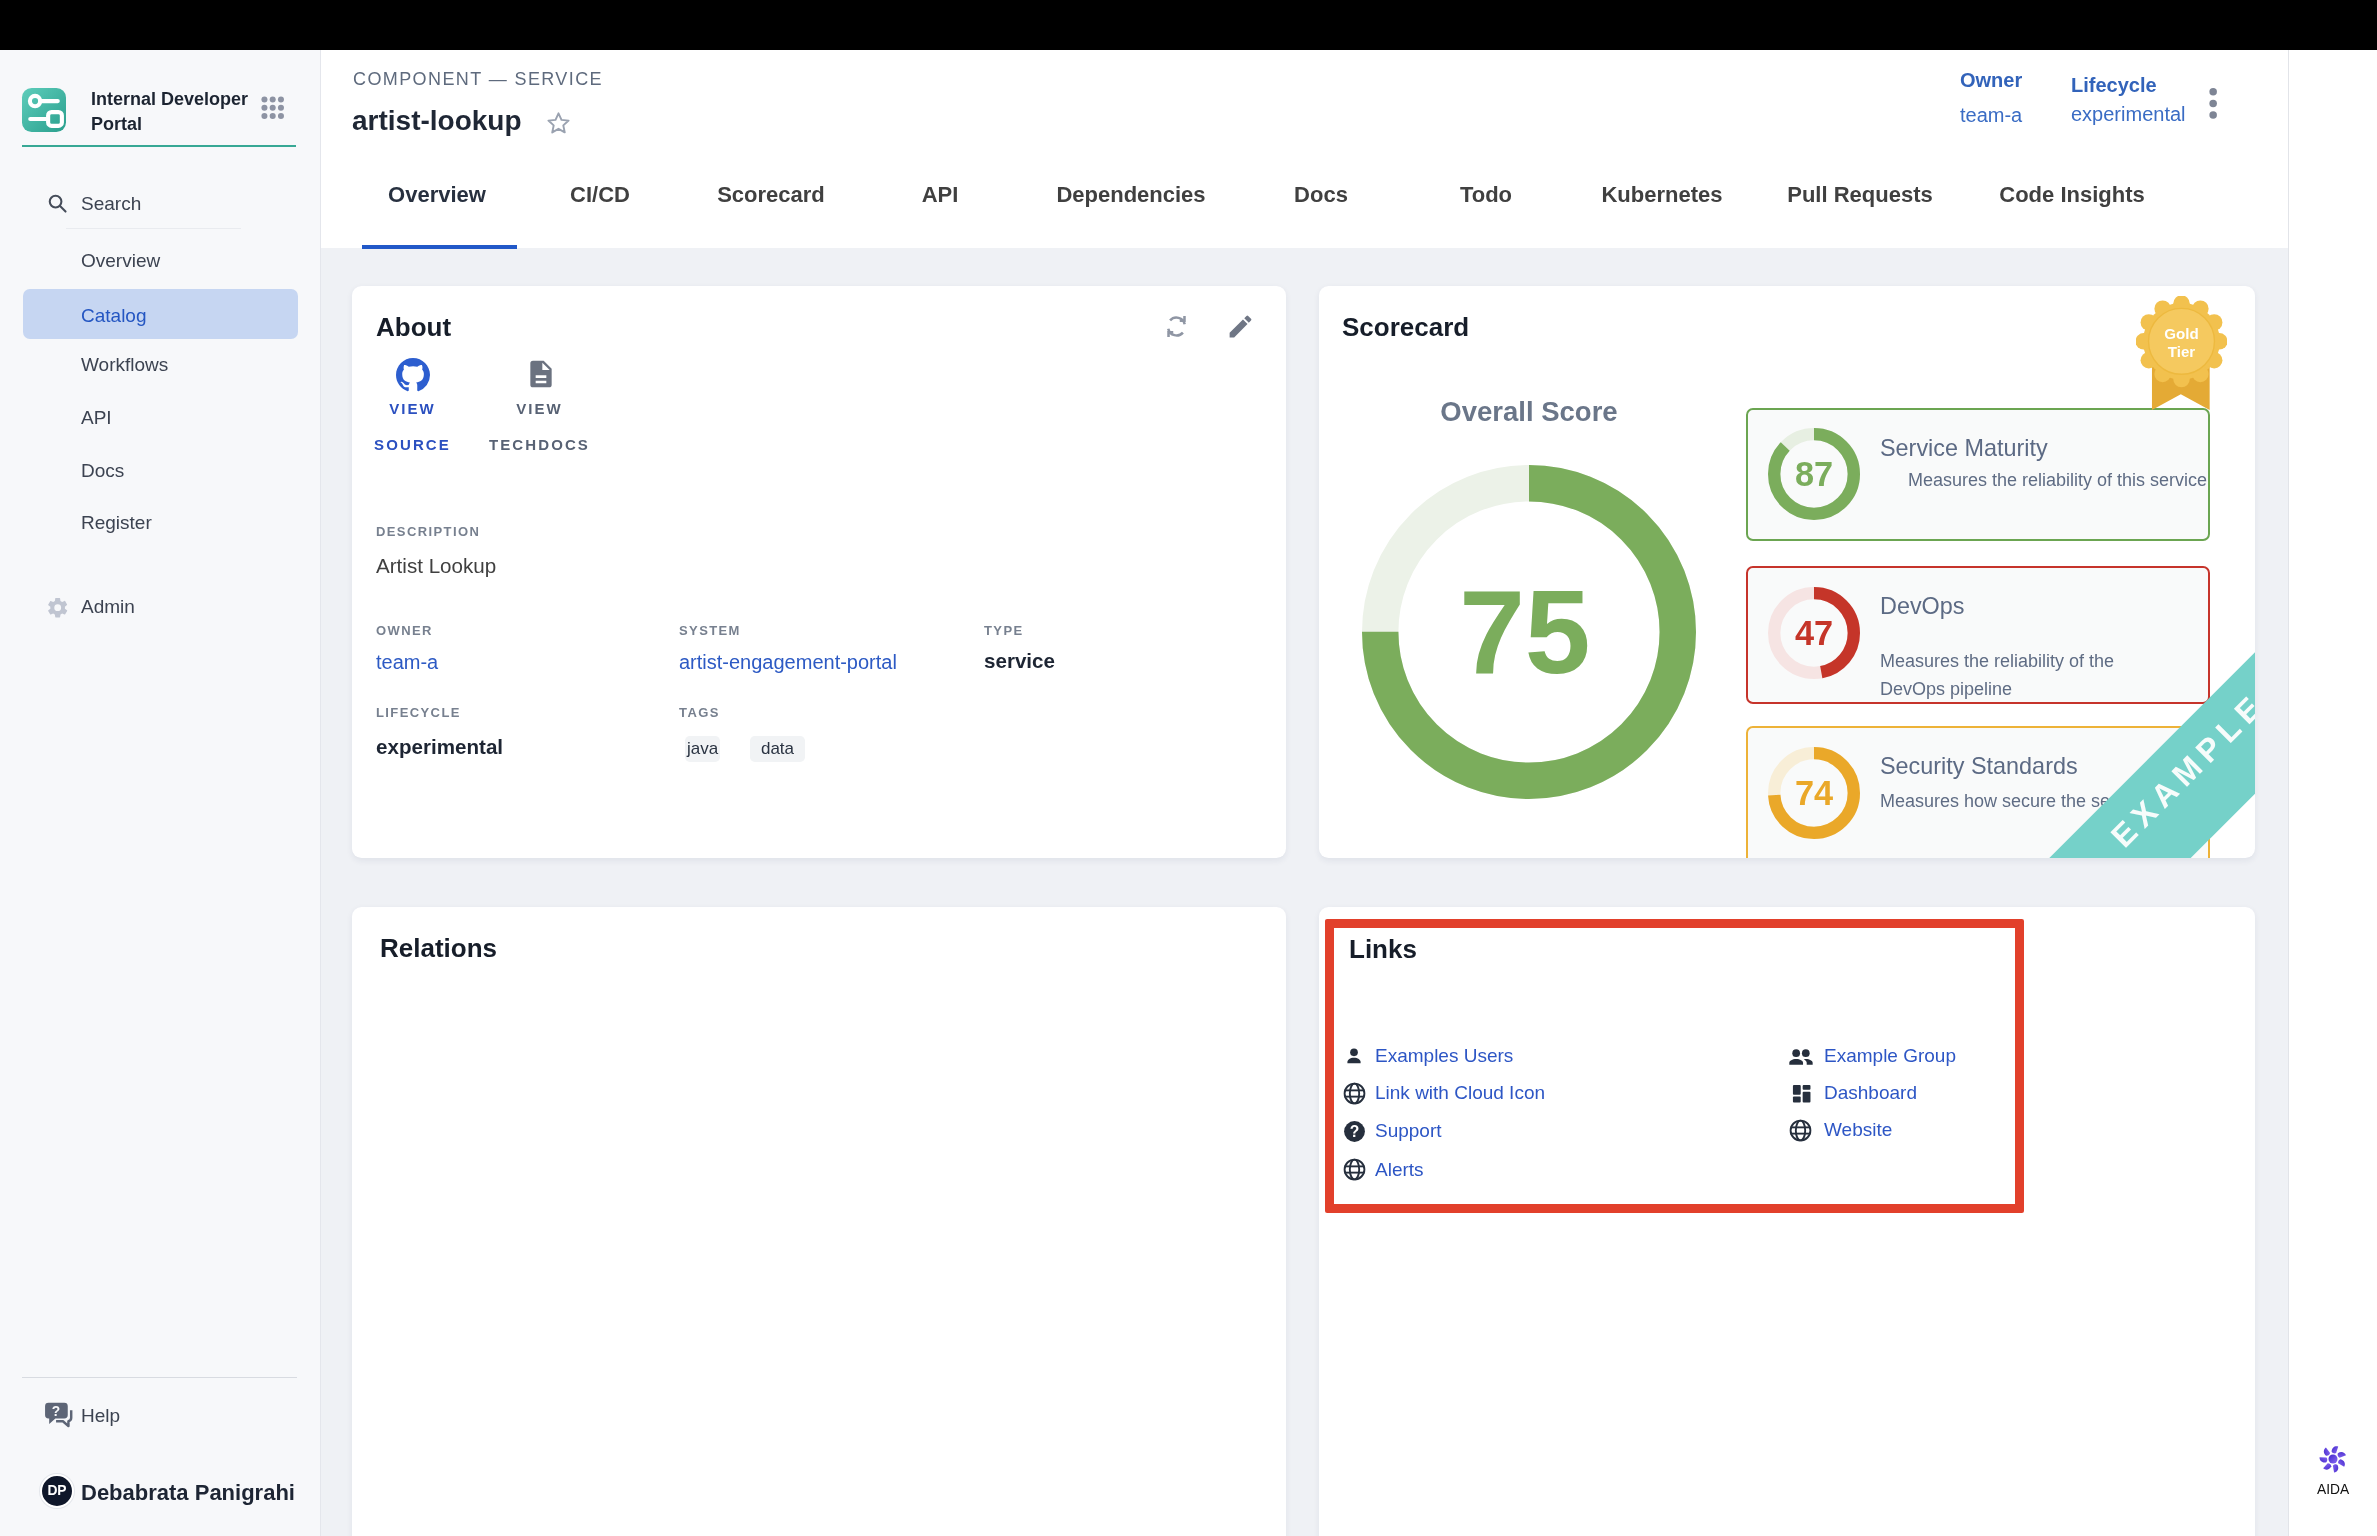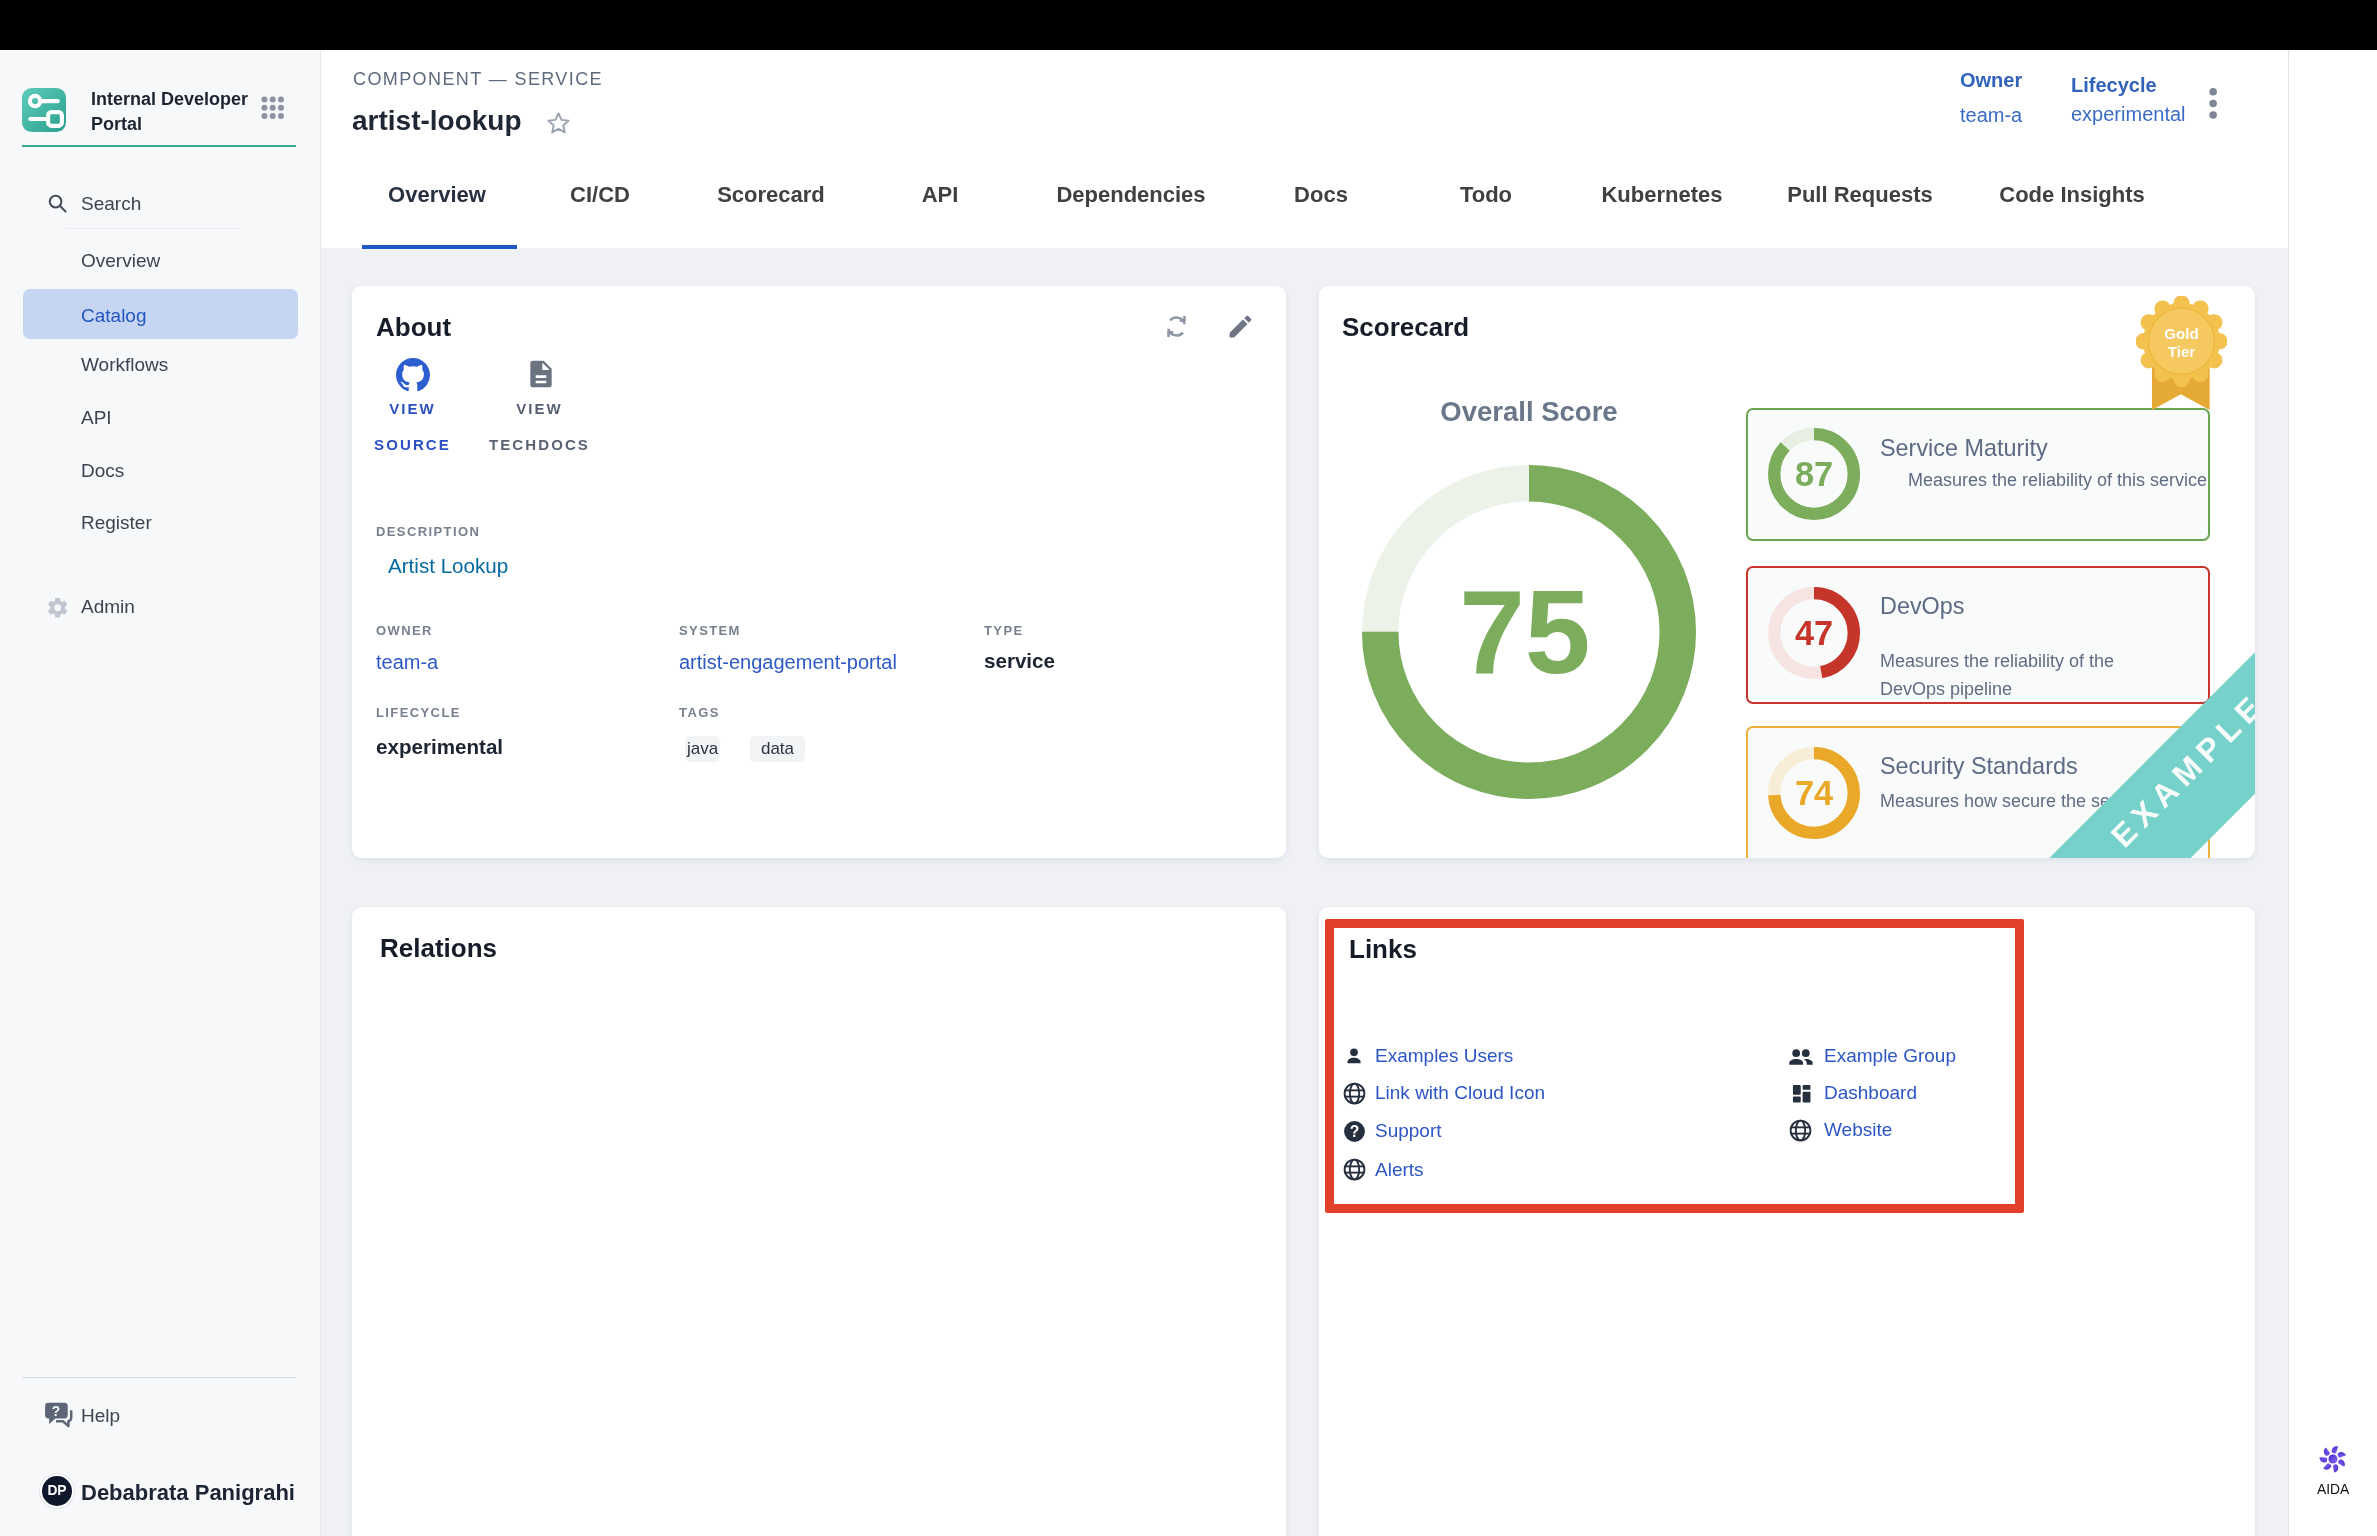--- a/index.html
+++ b/index.html
@@ -149,21 +149,21 @@
     </div>
     <div class="abs" style="left:173px; top:72px;">
       <svg width="32" height="32" viewBox="0 0 24 24" fill="#6b7280">
         <path d="M14 2H6a2 2 0 0 0-2 2v16a2 2 0 0 0 2 2h12a2 2 0 0 0 2-2V8l-6-6zm-1 7V3.5L18.5 9H13zm-5 4h8v2H8v-2zm0 4h8v2H8v-2z"></path>
       </svg>
     </div>
     <div class="abs" style="left:5.5px; top:105px; width:110px; text-align:center; font-size:15px; line-height:36px; letter-spacing:2.1px; font-weight:bold; color:#2b50c0;">VIEW SOURCE</div>
     <div class="abs" style="left:131px; top:105px; width:113px; text-align:center; font-size:15px; line-height:36px; letter-spacing:2.1px; font-weight:bold; color:#586274;">VIEW TECHDOCS</div>
 
     <div class="label-xs" style="left:24px; top:238px;">DESCRIPTION</div>
-    <div class="abs" style="left:36px; top:268px; font-size:20.6px; color:#0369a1;">Artist Lookup</div>
+    <div class="abs" style="left:24px; top:268px; font-size:20.6px; color:#404040;">Artist Lookup</div>
 
     <div class="label-xs" style="left:24px; top:337px;">OWNER</div>
     <div class="abs blue" style="left:24px; top:365px; font-size:20px;">team-a</div>
     <div class="label-xs" style="left:327px; top:337px;">SYSTEM</div>
     <div class="abs blue" style="left:327px; top:365px; font-size:20px;">artist-engagement-portal</div>
     <div class="label-xs" style="left:632px; top:337px;">TYPE</div>
     <div class="abs" style="left:632px; top:363px; font-size:20.6px; font-weight:bold; color:#1d2533;">service</div>
 
     <div class="label-xs" style="left:24px; top:419px;">LIFECYCLE</div>
     <div class="abs" style="left:24px; top:449px; font-size:20.6px; font-weight:bold; color:#1d2533;">experimental</div>

